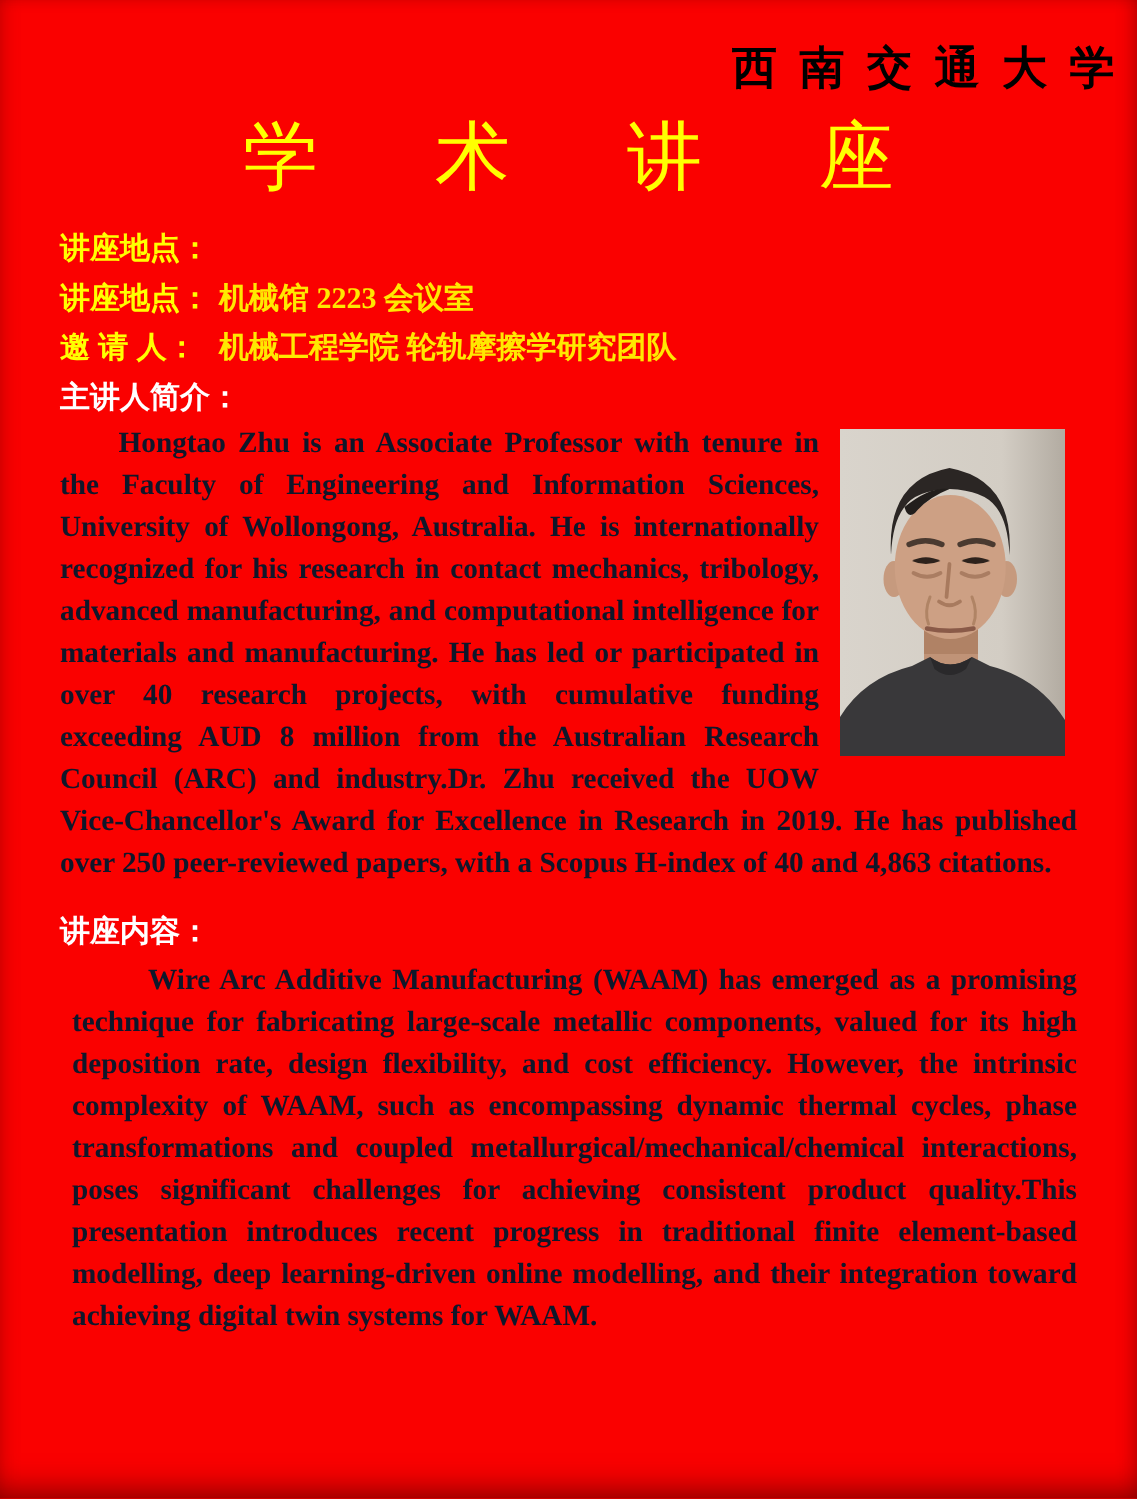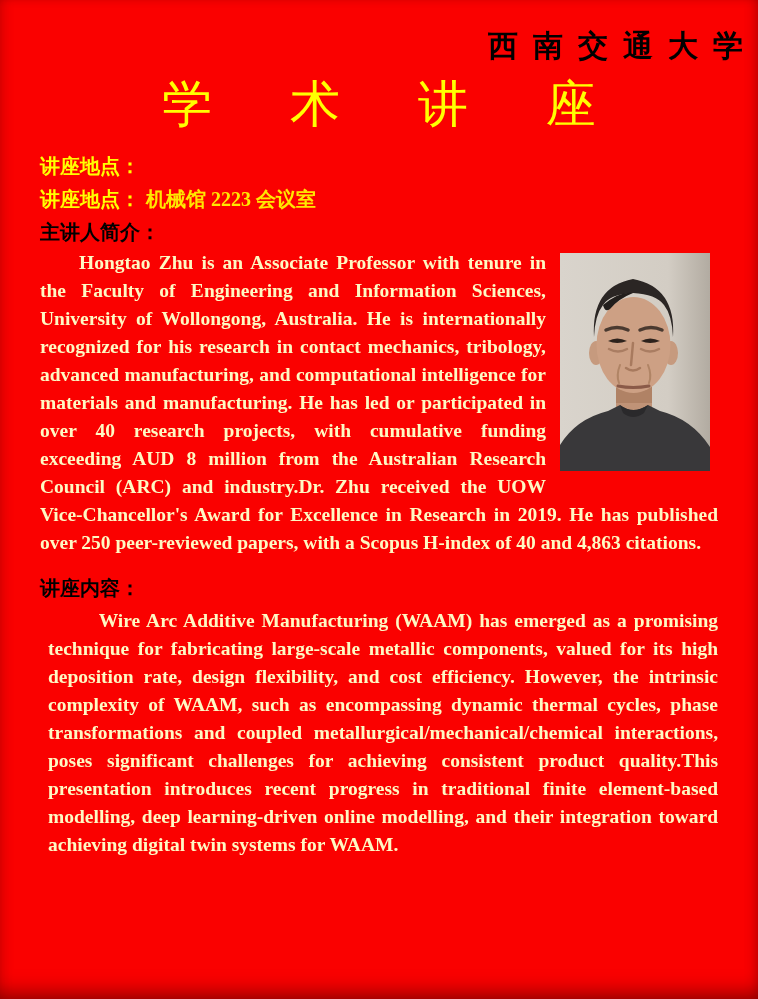--- a/index.html
+++ b/index.html
@@ -58,31 +58,31 @@
     font-family:"Liberation Sans","DejaVu Sans",sans-serif;
     white-space:pre;
   }
   .info-value{
     font-family:"Liberation Serif","DejaVu Sans",serif;
     color:#ffe800;
   }
 
   .section-heading{
     margin:0 40px;
-    color:#000000;
+    color:#ffffff;
     font-size:20px;
     line-height:33px;
     font-weight:bold;
     font-family:"Liberation Sans","DejaVu Sans",sans-serif;
   }
   .content-heading-extra{margin-top:15px;}
 
   .para{
     margin:0 40px;
-    color:#fef9c3;
+    color:#0f172a;
     font-size:19.5px;
     line-height:28px;
     font-weight:bold;
     text-align:justify;
     font-family:"Liberation Serif","DejaVu Sans",serif;
   }
   .bio-para{text-indent:2em;}
   .content-para{text-indent:2.6em;margin-top:2px;margin-left:48px;}
 
   .photo{
@@ -101,20 +101,24 @@
 
 <div class="info">
   <div class="info-row">
   </div>
   <div class="info-row">
     <span class="info-label">讲座地点：</span>
   </div>
   <div class="info-row">
     <span class="info-label">讲座地点：</span>
     <span class="info-value">机械馆 2223 会议室</span>
+  </div>
+  <div class="info-row">
+    <span class="info-label">邀 请 人：</span>
+    <span class="info-value">机械工程学院 轮轨摩擦学研究团队</span>
   </div>
 </div>
 
 <div class="section-heading">主讲人简介：</div>
 
 <div class="para bio-para">
   <svg class="photo" viewBox="0 0 150 218" xmlns="http://www.w3.org/2000/svg" role="img">
     <defs>
       <linearGradient id="bgGrad" x1="0" y1="0" x2="1" y2="0">
         <stop offset="0" stop-color="#d9d4cc"></stop>

